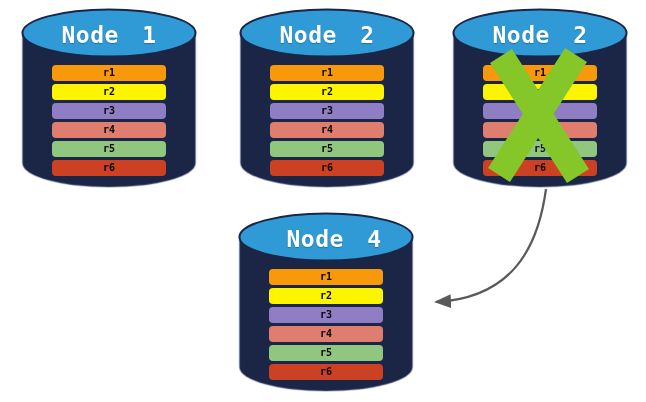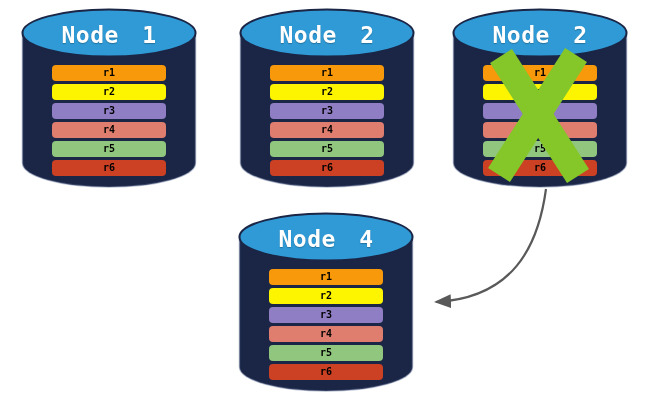--- a/index.html
+++ b/index.html
@@ -8,21 +8,21 @@
     width: 646px;
     height: 402px;
     background: #ffffff;
     overflow: hidden;
     font-family: "DejaVu Sans Mono", "Liberation Sans", sans-serif;
   }
   .node { position: absolute; width: 176px; height: 180px; }
   .node-1 { left: 21px;  top: 8px; }
   .node-2 { left: 239px; top: 8px; }
   .node-3 { left: 452px; top: 8px; }
-  .node-4 { left: 238px; top: 212px; }
+  .node-4 { left: 238px; top: 212px; padding-left: 16px; }
   .cyl { position: absolute; left: 0; top: 0; width: 176px; height: 180px; }
   .cyl .body { stroke: #5f6f93; stroke-opacity: 0.45; stroke-width: 1.5; }
   .cyl .top  { stroke: #1b2647; stroke-width: 2; }
   .node-title {
     position: absolute; top: 14px; left: 0; right: 0;
     text-align: center;
     color: #ffffff;
     font-size: 23px;
     font-weight: bold;
     word-spacing: 9px;

